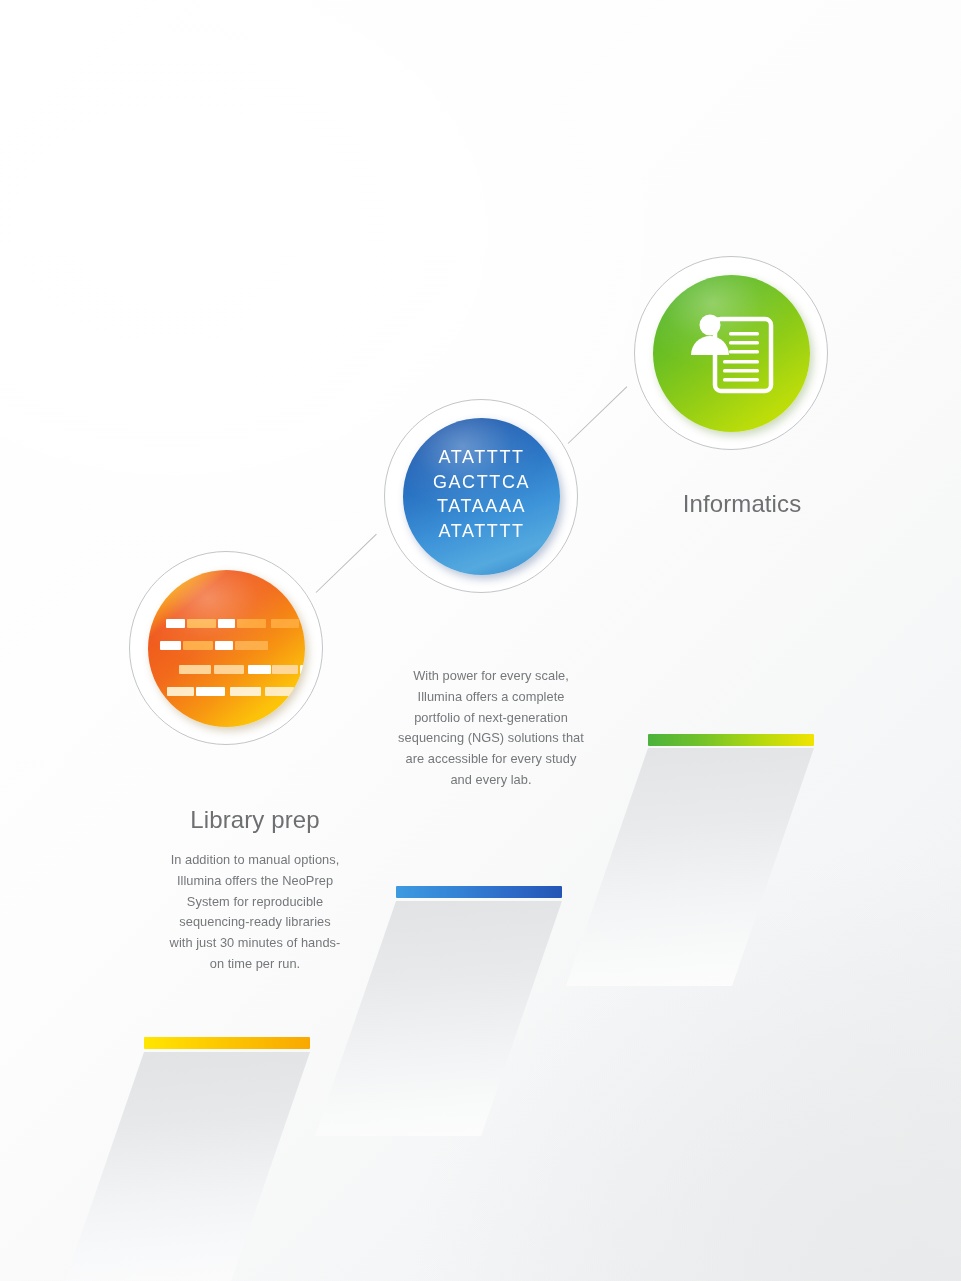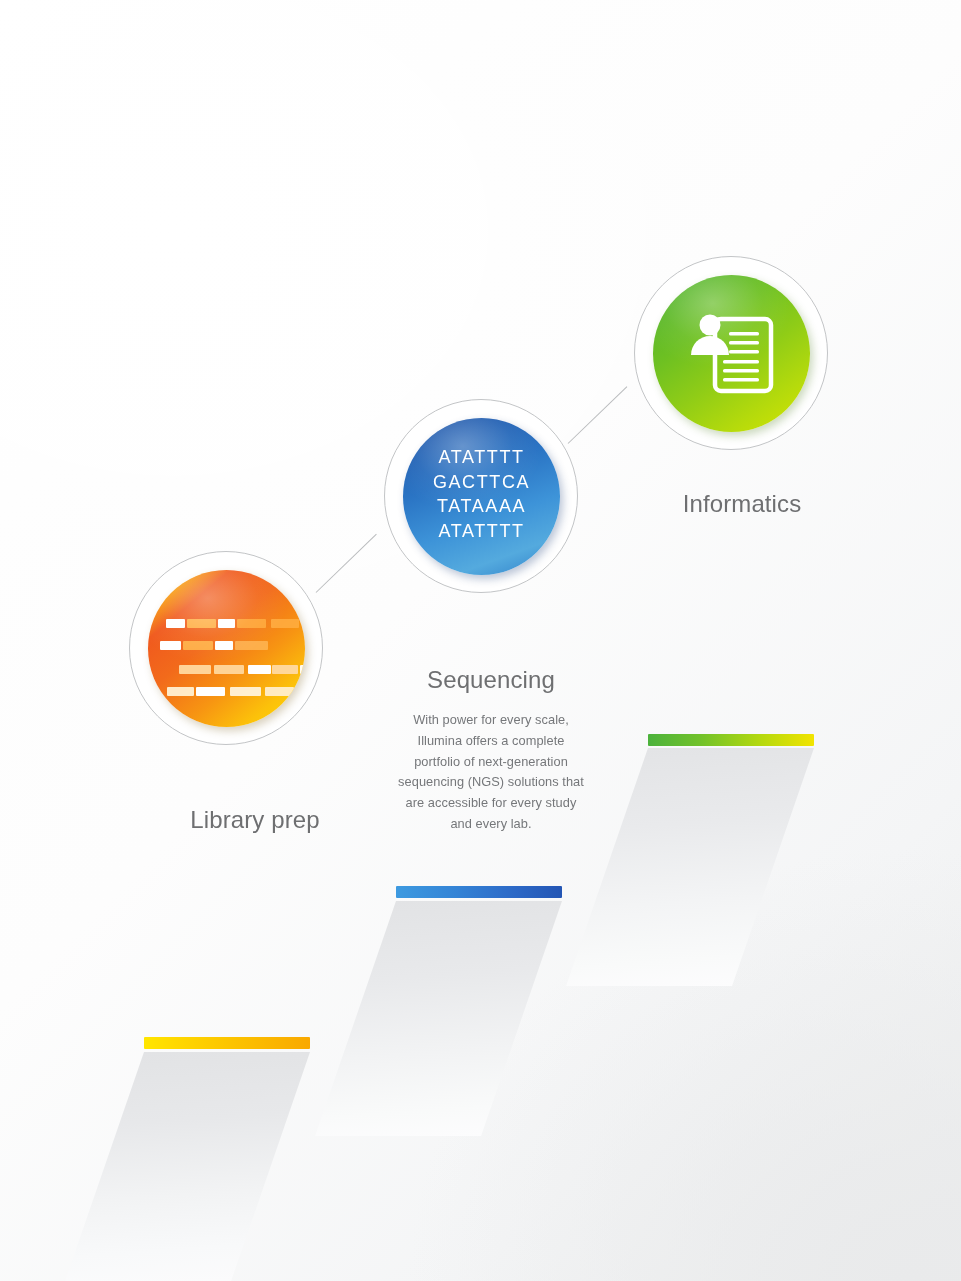--- a/index.html
+++ b/index.html
@@ -261,19 +261,19 @@
       </g>
     </svg>
   </div>
 </div>
 
 <div class="block t-inf">
   <h2>Informatics</h2>
 </div>
 
 <div class="block t-seq">
-  <h2>Sequencing</h2>
   <p>With power for every scale, Illumina offers a complete portfolio of next-generation sequencing (NGS) solutions that are accessible for every study and every lab.</p>
 </div>
 
 <div class="block t-lib">
   <h2>Library prep</h2>
+  <p>In addition to manual options, Illumina offers the NeoPrep System for reproducible sequencing-ready libraries with just 30 minutes of hands-on time per run.</p>
 </div>
 
 </body></html>

